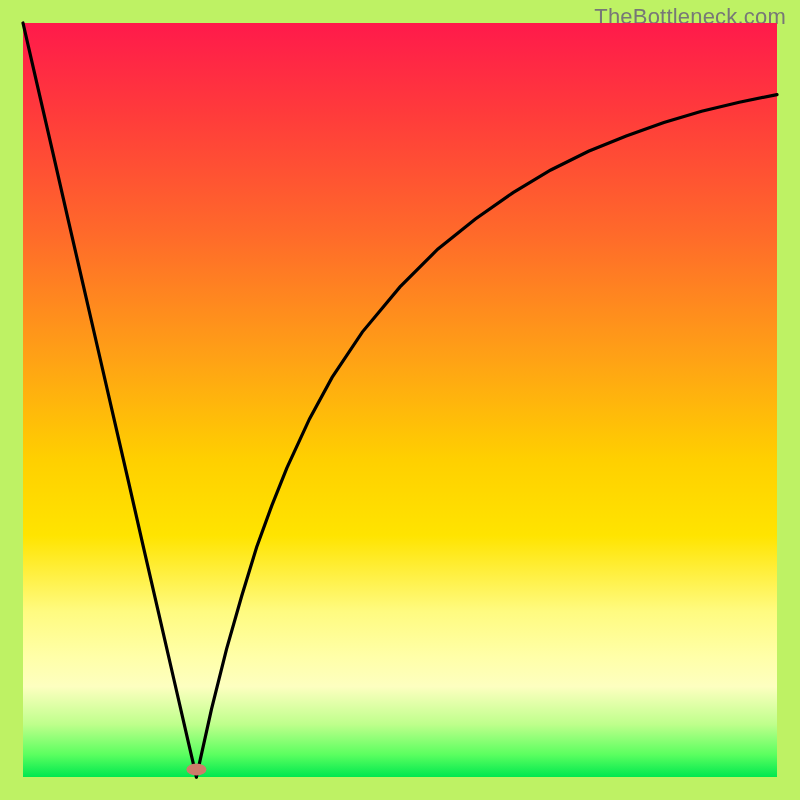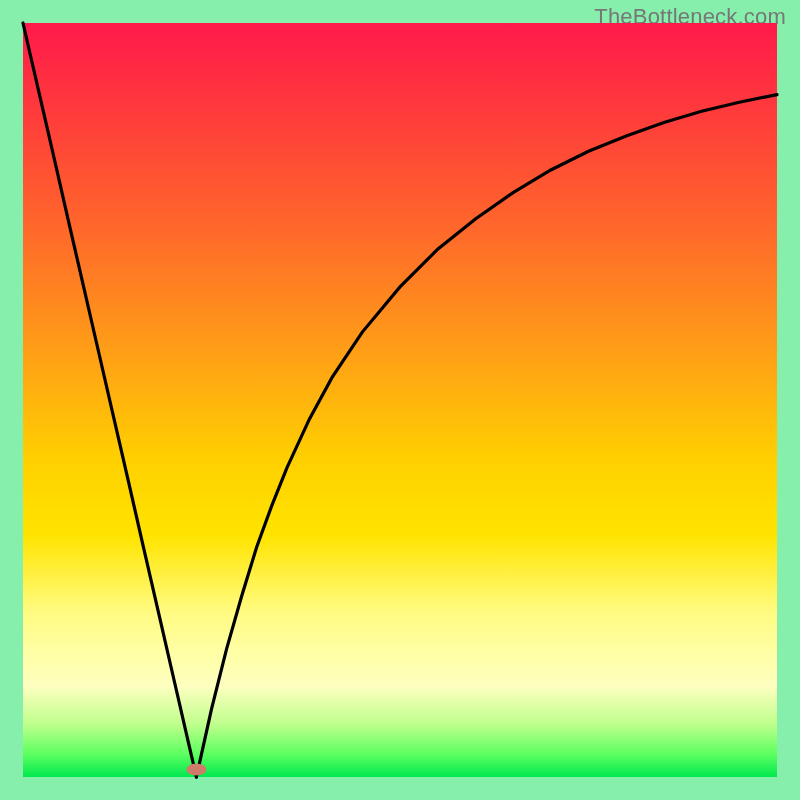--- a/index.html
+++ b/index.html
@@ -8,21 +8,21 @@
     width: 800px;
     height: 800px;
     background: #000;
     font-family: Arial, Helvetica, sans-serif;
     overflow: hidden;
   }
   .frame {
     position: relative;
     width: 800px;
     height: 800px;
-    background: #86efac;
+    background: #bef264;
   }
   .watermark {
     position: absolute;
     top: 4px;
     right: 14px;
     color: #777;
     font-size: 22px;
     font-weight: 500;
     letter-spacing: 0.2px;
     user-select: none;

